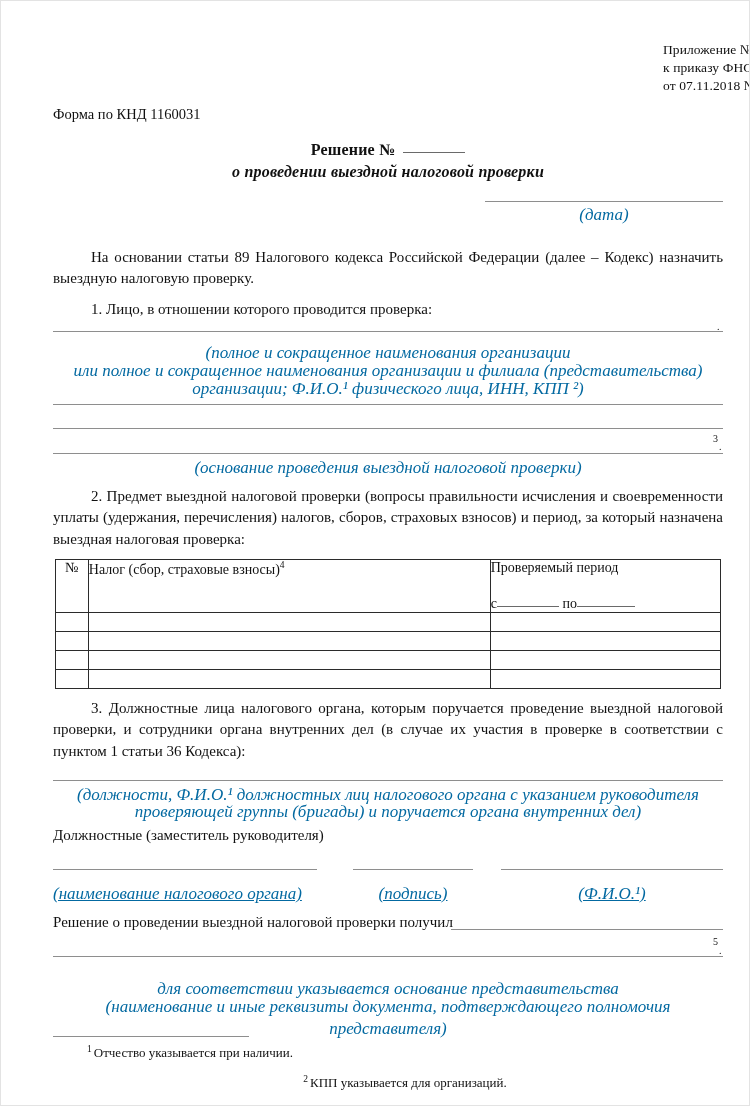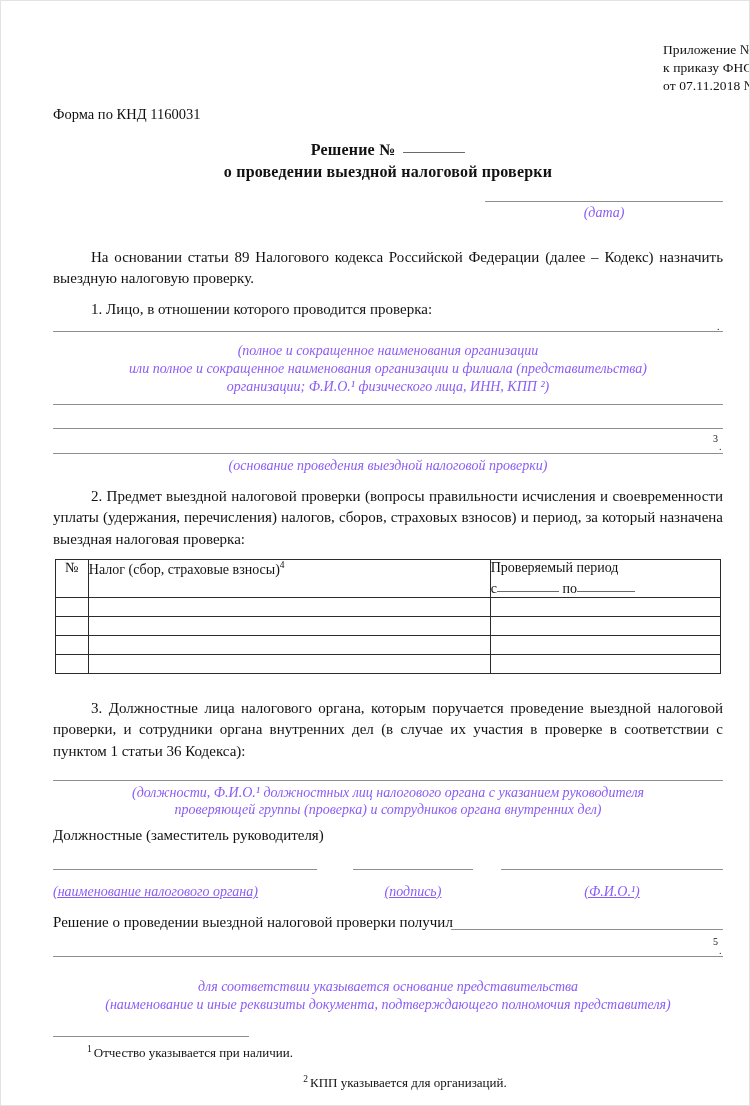--- a/index.html
+++ b/index.html
@@ -68,40 +68,41 @@
     border-bottom: 1px solid #6a6a6a;
     margin-left: 8px;
     vertical-align: 2px;
     height: 13px;
   }
   .title-line2 {
     font-weight: bold;
     font-size: 16px;
     margin-top: 4px;
     letter-spacing: 0.2px;
+    font-style: italic;
   }
 
   
   .date-block {
     position: absolute;
     top: 200px;
     right: 0;
     width: 238px;
     text-align: center;
   }
   .rule {
     border-bottom: 1px solid #8e8e8e;
     height: 0;
     width: 100%;
   }
   .cap {
     font-style: italic;
-    font-size: 14px;
+    font-size: 17px;
     line-height: 1.28;
-    color: #8b5cf6;
+    color: #0369a1;
   }
   .date-cap { margin-top: 2px; }
 
   
   .para {
     position: absolute;
     left: 0;
     width: 670px;
     font-size: 15px;
     line-height: 1.42;
@@ -153,21 +154,21 @@
     padding: 0;
     vertical-align: top;
   }
   .c-num  { width: 32px; text-align: center; }
   .c-tax  { width: 404px; }
   .c-per  { width: 230px; }
   .hd-cell { padding: 4px 6px 5px 6px; }
   .hd-num  { padding: 4px 0 0 0; text-align: center; }
   .row-cell { height: 18px; }
   .sup { font-size: 9.5px; vertical-align: super; }
-  .per-line2 { margin-top: 4px; white-space: nowrap; }
+  .per-line2 { margin-top: 19px; white-space: nowrap; }
   .mini-blank {
     display: inline-block;
     width: 62px;
     border-bottom: 1px solid #6a6a6a;
     height: 11px;
     vertical-align: 1px;
   }
   .mini-blank.sm { width: 58px; }
 
   
@@ -310,21 +311,21 @@
             <td class="c-per row-cell"></td>
           </tr>
         </tbody>
       </table>
     </div>
 
     <div class="para p-dolzh">3. Должностные лица налогового органа, которым поручается проведение выездной налоговой проверки, и сотрудники органа внутренних дел (в случае их участия в проверке в соответствии с пунктом 1 статьи 36 Кодекса):</div>
 
     <div class="fill" style="top:779px;"></div>
     <div class="cap-center cap" style="top:783px;">(должности, Ф.И.О.¹ должностных лиц налогового органа с указанием руководителя</div>
-    <div class="cap-center cap" style="top:800px;">проверяющей группы (проверка) и сотрудников органа внутренних дел)</div>
+    <div class="cap-center cap" style="top:800px;">проверяющей группы (бригады) и поручается органа внутренних дел)</div>
 
     <div class="sig-title">Должностные (заместитель руководителя)</div>
 
     <div class="sig-row">
       <div class="sig-cell" style="left:0; width:264px;">
         <div class="rule"></div>
         <span class="cap">(наименование налогового органа)</span>
       </div>
       <div class="sig-cell center" style="left:300px; width:120px;">
         <div class="rule"></div>

